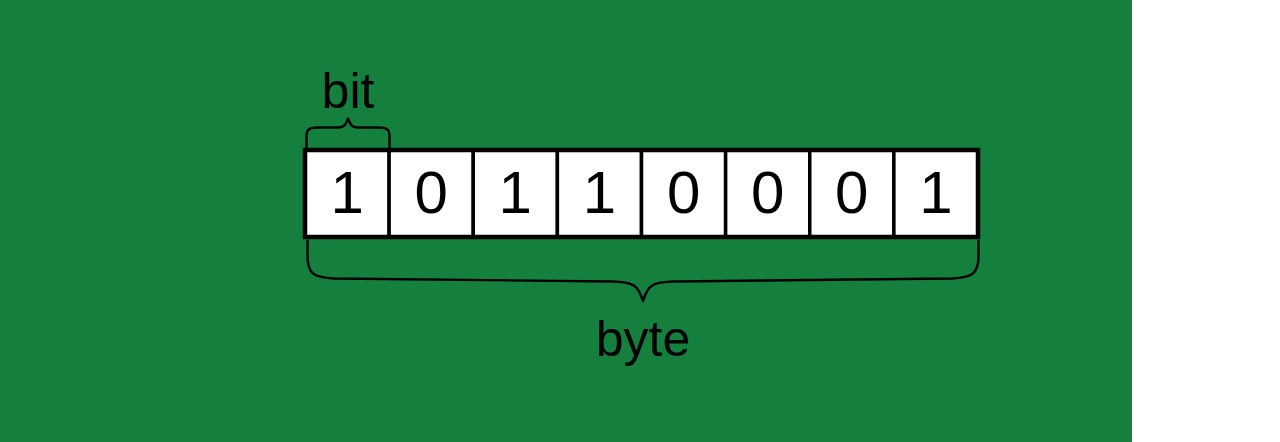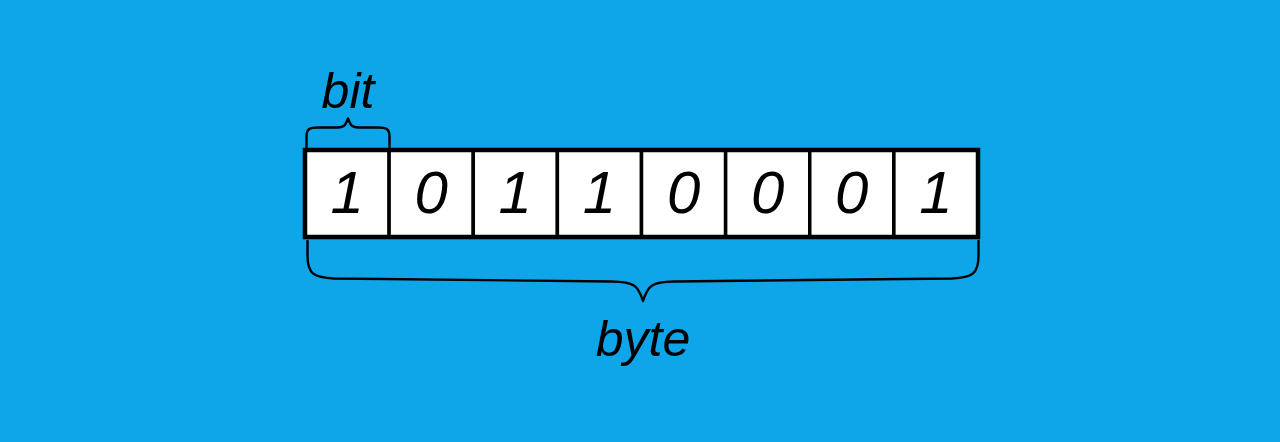--- a/index.html
+++ b/index.html
@@ -6,25 +6,24 @@
   html, body {
     margin: 0;
     padding: 0;
     background: #ffffff;
   }
   body {
     font-family: "Liberation Sans", sans-serif;
   }
   #canvas {
     position: relative;
-    width: 1280px;
+    width: 1132px;
     height: 442px;
-    background: #0ea5e9;
+    background: #15803d;
     overflow: hidden;
-    font-style: italic;
   }
   #diagram-svg {
     position: absolute;
     left: 0;
     top: 0;
     width: 1280px;
     height: 442px;
     display: block;
   }
   .cell-rect {

